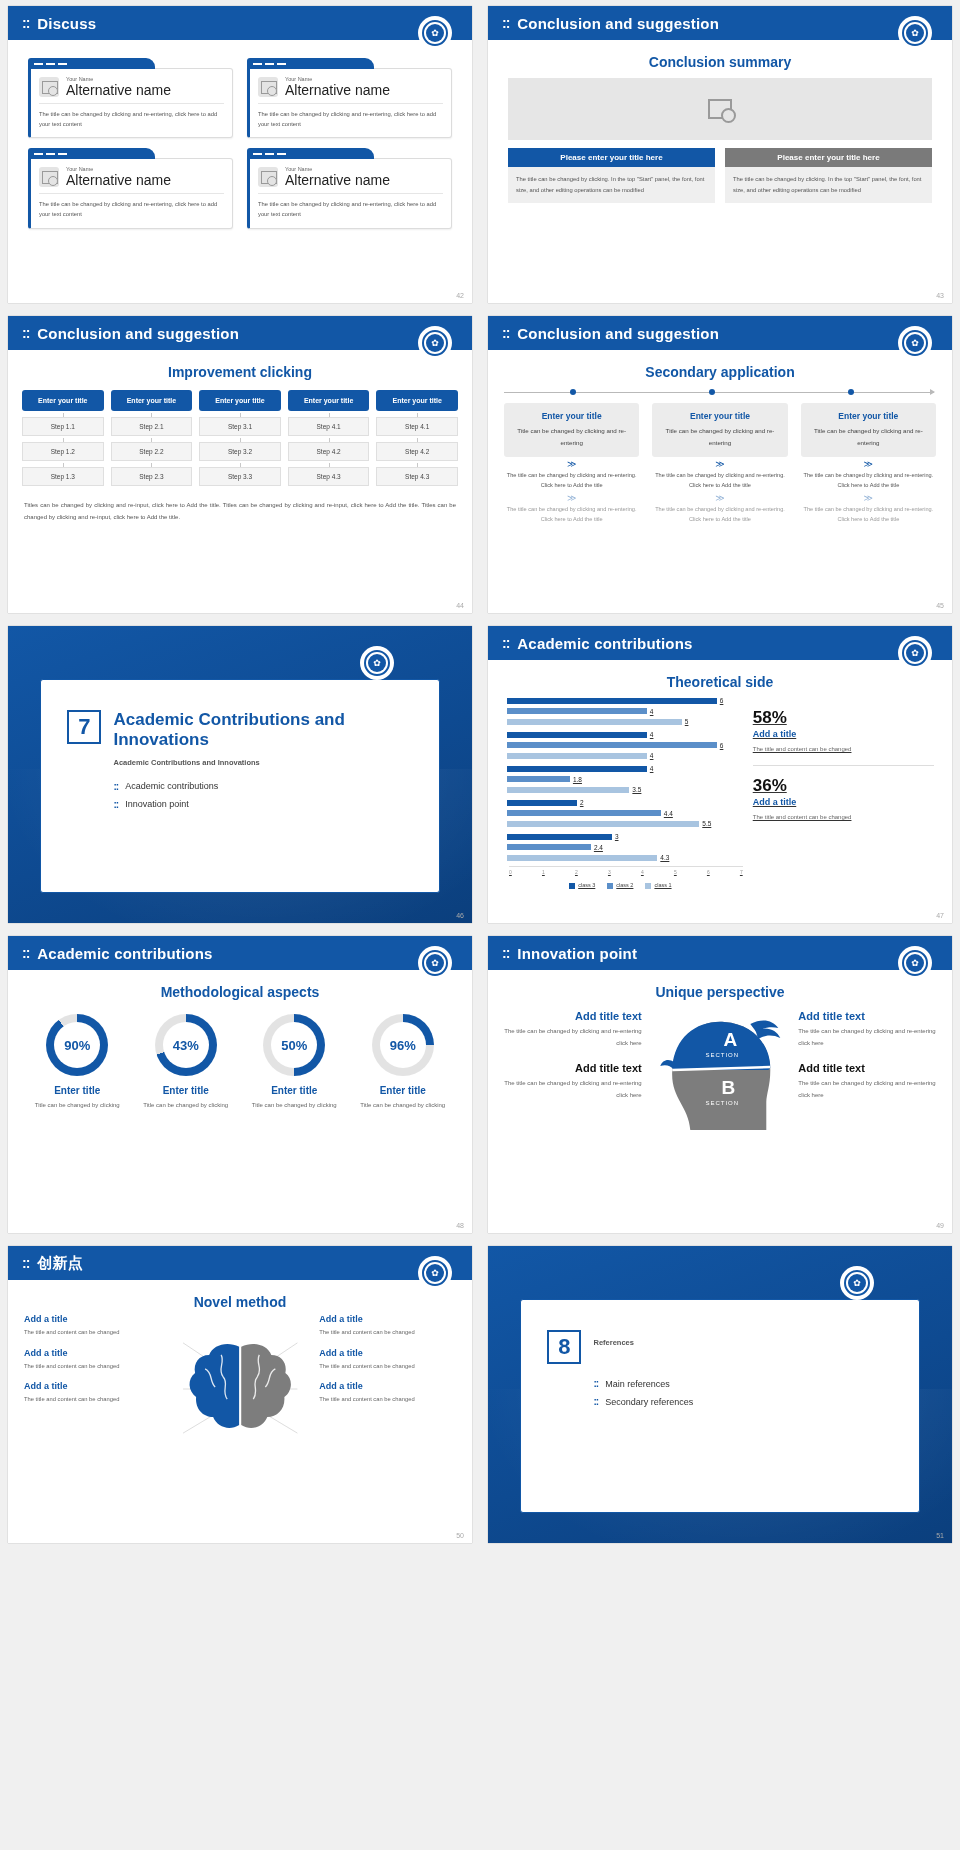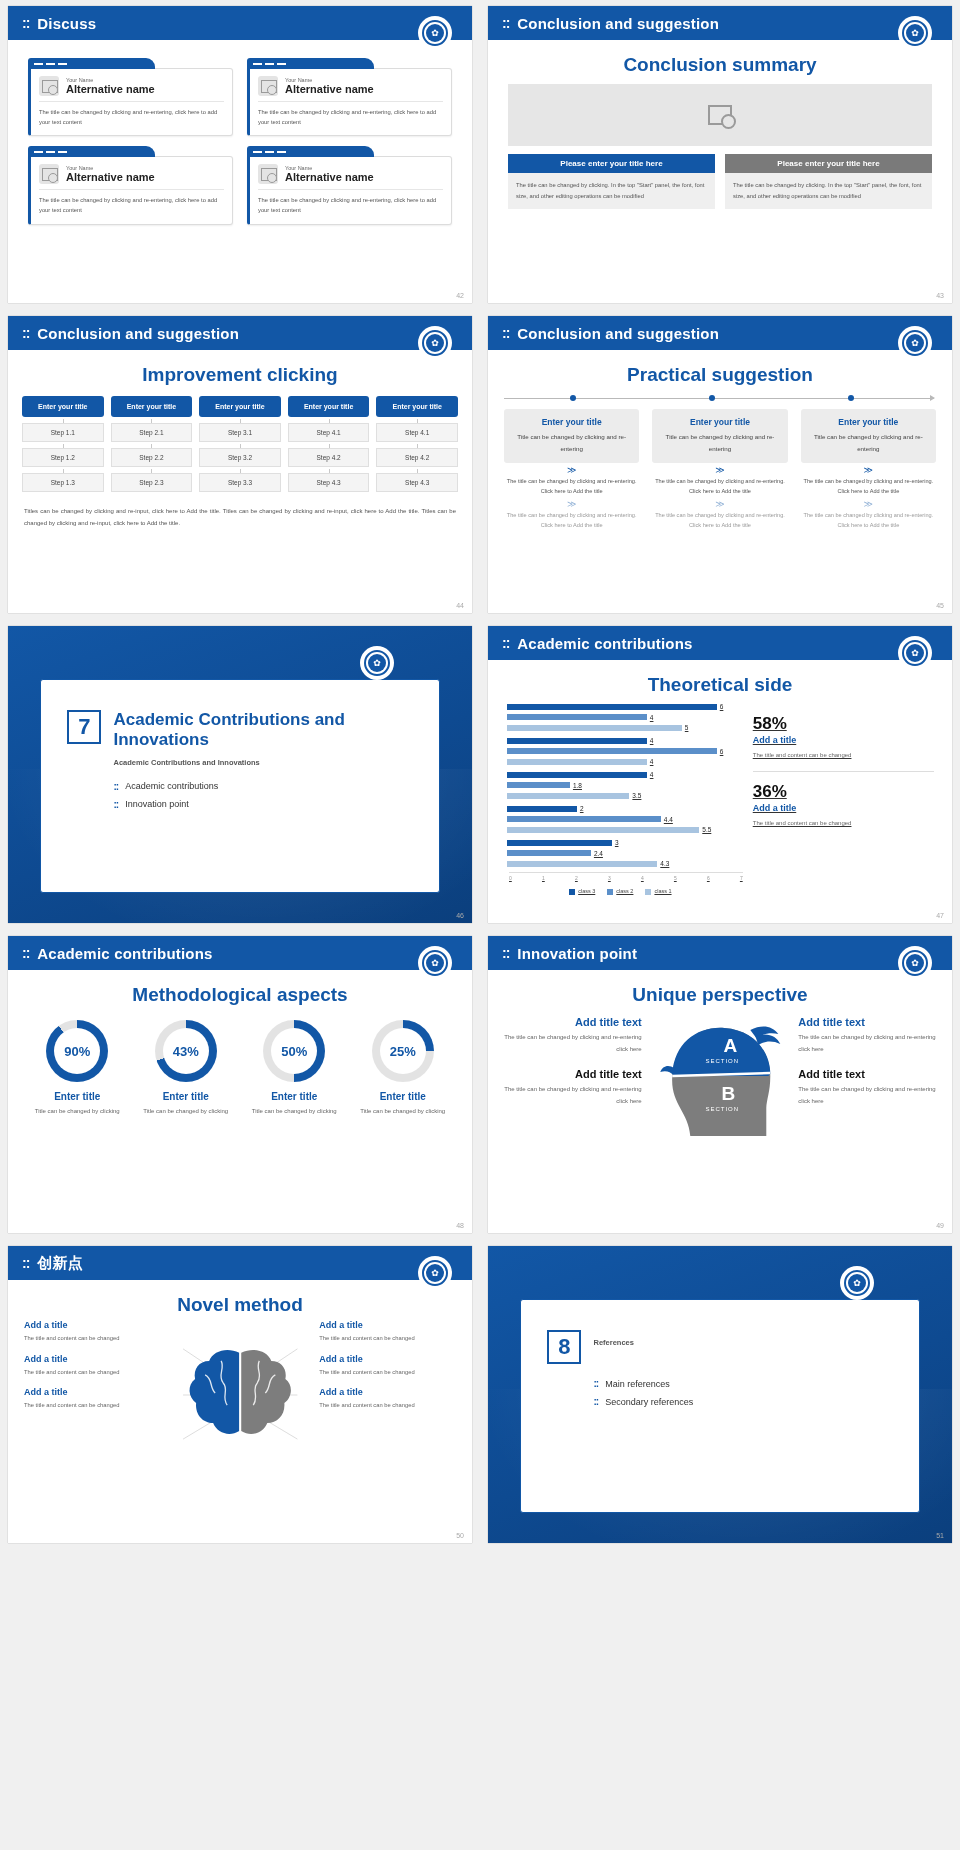--- a/index.html
+++ b/index.html
@@ -29,36 +29,36 @@
     position:absolute; right:22px; top:12px; width:30px; height:30px; border-radius:50%;
     background:#fff; display:flex; align-items:center; justify-content:center;
     box-shadow:0 0 0 2px #fff;
     z-index:5;
   }
   .logo .ring{ width:26px;height:26px;border-radius:50%;border:2px solid #1257A6;
      display:flex;align-items:center;justify-content:center;background:#fff;}
   .logo .inner{ width:18px;height:18px;border-radius:50%;background:#1257A6;
      color:#fff;font-size:9px;display:flex;align-items:center;justify-content:center;}
   .pgno{ position:absolute; right:8px; bottom:4px; font-size:7px; color:#aaa; }
-  .subtitle{ text-align:center; color:#1257A6; font-weight:bold; font-size:19px; margin-top:14px;}
+  .subtitle{ text-align:center; color:#1257A6; font-weight:bold; font-size:14px; margin-top:14px;}
   
   .cards{ display:grid; grid-template-columns:1fr 1fr; gap:10px 14px; padding:18px 20px 0;}
   .card{ position:relative; }
   .tab{ width:62%; height:11px; background:#1257A6; border-radius:3px 9px 0 0; position:relative;
         display:flex; align-items:center; gap:3px; padding-left:6px;}
   .tab i{ display:block; width:9px; height:2px; background:#fff; }
   .cbody{ border:1px solid #dcdcdc; border-left:3px solid #1257A6; background:#fff;
      border-radius:0 3px 3px 3px; padding:7px 8px 8px; margin-top:-1px; box-shadow:0 1px 2px rgba(0,0,0,.07);}
   .crow{ display:flex; align-items:center; gap:7px; border-bottom:1px solid #e6e6e6; padding-bottom:5px;}
   .ph{ width:20px;height:20px;background:#e4e4e4;border-radius:3px;position:relative;flex:none;}
   .ph:before{content:"";position:absolute;left:3px;top:4px;width:14px;height:11px;border:1.5px solid #9a9a9a;}
   .ph:after{content:"";position:absolute;right:1px;bottom:1px;width:8px;height:8px;border-radius:50%;
      background:#e4e4e4;border:1.5px solid #9a9a9a;}
   .yname{ font-size:5.5px; color:#666; }
-  .aname{ font-size:11px; font-weight:bold; color:#222; }
+  .aname{ font-size:14px; font-weight:normal; color:#222; }
   .ctext{ font-size:5.8px; color:#555; line-height:1.75; margin-top:5px;}
   
   .imgbox{ margin:8px 20px 0; height:62px; background:#e6e6e6; display:flex;
       align-items:center; justify-content:center;}
   .imgicon{ width:24px;height:20px;border:2px solid #9a9a9a;position:relative;}
   .imgicon:after{content:"";position:absolute;right:-6px;bottom:-6px;width:11px;height:11px;
     border-radius:50%;background:#e6e6e6;border:2px solid #9a9a9a;}
   .twocol{ display:grid; grid-template-columns:1fr 1fr; gap:10px; margin:8px 20px 0;}
   .tcHead{ color:#fff; font-size:8px; font-weight:bold; text-align:center; padding:5px 0;}
   .tcHead.blue{background:#1257A6;} .tcHead.grey{background:#7a7a7a;}
@@ -318,21 +318,21 @@
    <div class="slide">
     <div class="hdr">
       <span class="dots">::</span>
       <span class="ttl">Conclusion and suggestion</span>
     </div>
     <div class="logo">
       <span class="ring">
             <span class="inner">✿</span>
           </span>
     </div>
-    <div class="subtitle">Practical suggestion</div>
+    <div class="subtitle">Secondary application</div>
     <div class="tl">
       <div class="tlLine">
         <div class="tlDots">
           <span></span>
           <span></span>
           <span></span>
         </div>
       </div>
       <div class="tlCols">
         <div>
@@ -563,21 +563,21 @@
           </div>
           <div class="donut">
             <div class="ring2" style="background:conic-gradient(#1257A6 0 50%, #e3e3e3 50% 100%)">
               <div class="hole">50%</div>
             </div>
             <h5>Enter title</h5>
             <p>Title can be changed by clicking</p>
           </div>
           <div class="donut">
             <div class="ring2" style="background:conic-gradient(#1257A6 0 25%, #e3e3e3 25% 100%)">
-              <div class="hole">25%</div>
+              <div class="hole">96%</div>
             </div>
             <h5>Enter title</h5>
             <p>Title can be changed by clicking</p>
           </div>
         </div>
     <div class="pgno">48</div>
    </div>
   </div>
 
   <div class="cell">

